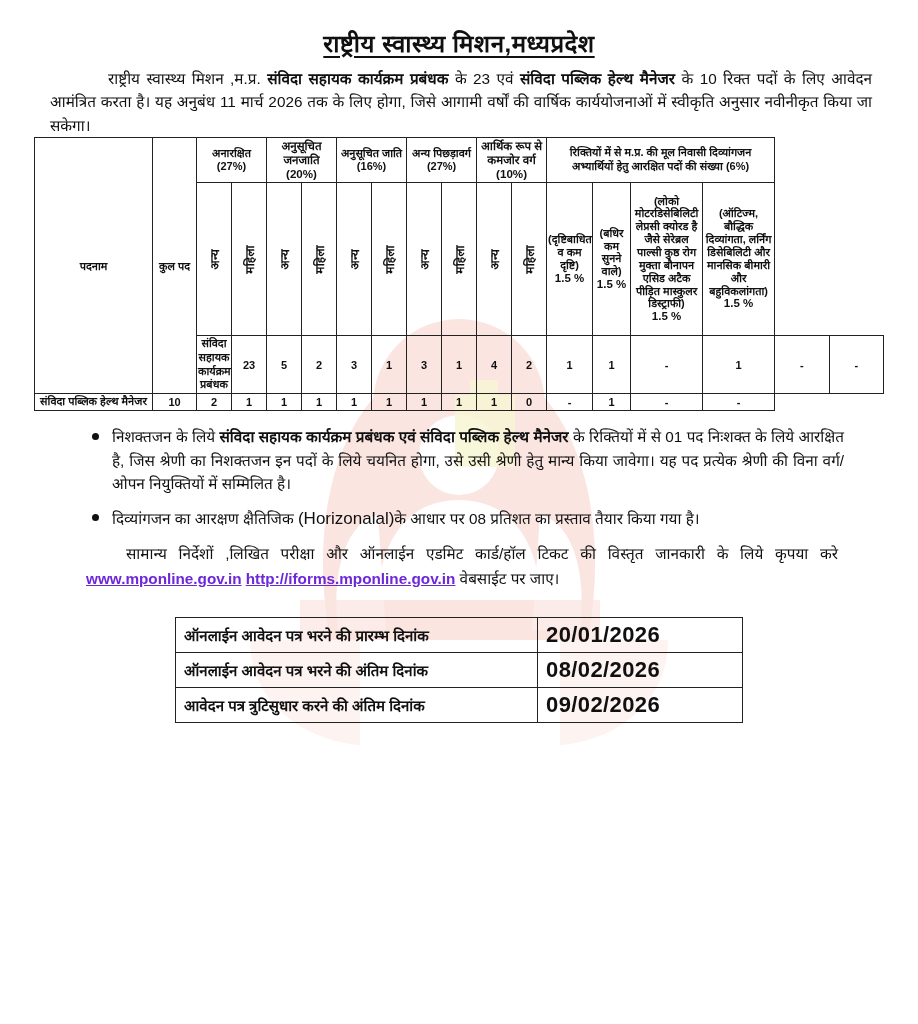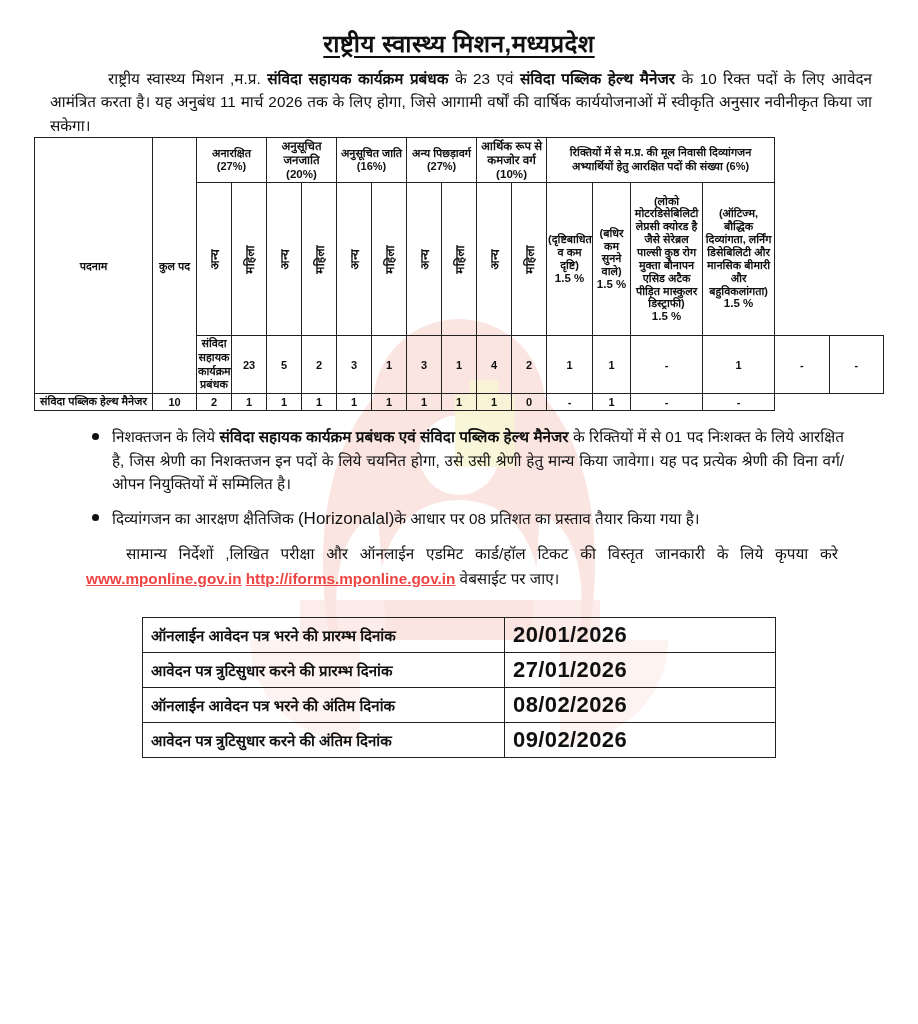--- a/index.html
+++ b/index.html
@@ -96,27 +96,27 @@
   ul.notes li:before{
     content:"";position:absolute;left:0;top:8px;
     width:7px;height:7px;border-radius:50%;background:#111;
   }
   .small-en{font-size:17px;}
 
   .closing{
     font-size:15.3px;line-height:1.6;text-align:justify;
     margin:10px 46px 0 52px;text-indent:40px;
   }
-  .link{font-weight:bold;text-decoration:underline;color:#ef4444;}
+  .link{font-weight:bold;text-decoration:underline;color:#6d28d9;}
 
   
   table.dates{
     border-collapse:collapse;
     margin:26px auto 0 auto;
-    width:634px;
+    width:568px;
     table-layout:fixed;
   }
   table.dates td{
     border:1.5px solid #222;
     font-size:15px;
     padding:4px 8px;
     font-weight:600;
   }
   table.dates td.lbl{width:345px;}
   table.dates td.val{font-weight:bold;font-size:22px;letter-spacing:.4px;}
@@ -281,24 +281,20 @@
 
   <p class="closing"><span>सामान्य निर्देशों ,लिखित परीक्षा और ऑनलाईन एडमिट कार्ड/हॉल टिकट की विस्तृत जानकारी के लिये कृपया करे </span><a class="link" href="#">www.mponline.gov.in</a><span>  </span><a class="link" href="#">http://iforms.mponline.gov.in</a><span> वेबसाईट पर जाए।</span></p>
 
   <table class="dates">
     <tbody>
       <tr>
         <td class="lbl">ऑनलाईन आवेदन पत्र भरने की प्रारम्भ दिनांक</td>
         <td class="val">20/01/2026</td>
       </tr>
       <tr>
-        <td class="lbl">आवेदन पत्र त्रुटिसुधार करने की प्रारम्भ दिनांक</td>
-        <td class="val">27/01/2026</td>
-      </tr>
-      <tr>
         <td class="lbl">ऑनलाईन आवेदन पत्र भरने की अंतिम दिनांक</td>
         <td class="val">08/02/2026</td>
       </tr>
       <tr>
         <td class="lbl">आवेदन पत्र त्रुटिसुधार करने की अंतिम दिनांक</td>
         <td class="val">09/02/2026</td>
       </tr>
     </tbody>
   </table>
 

